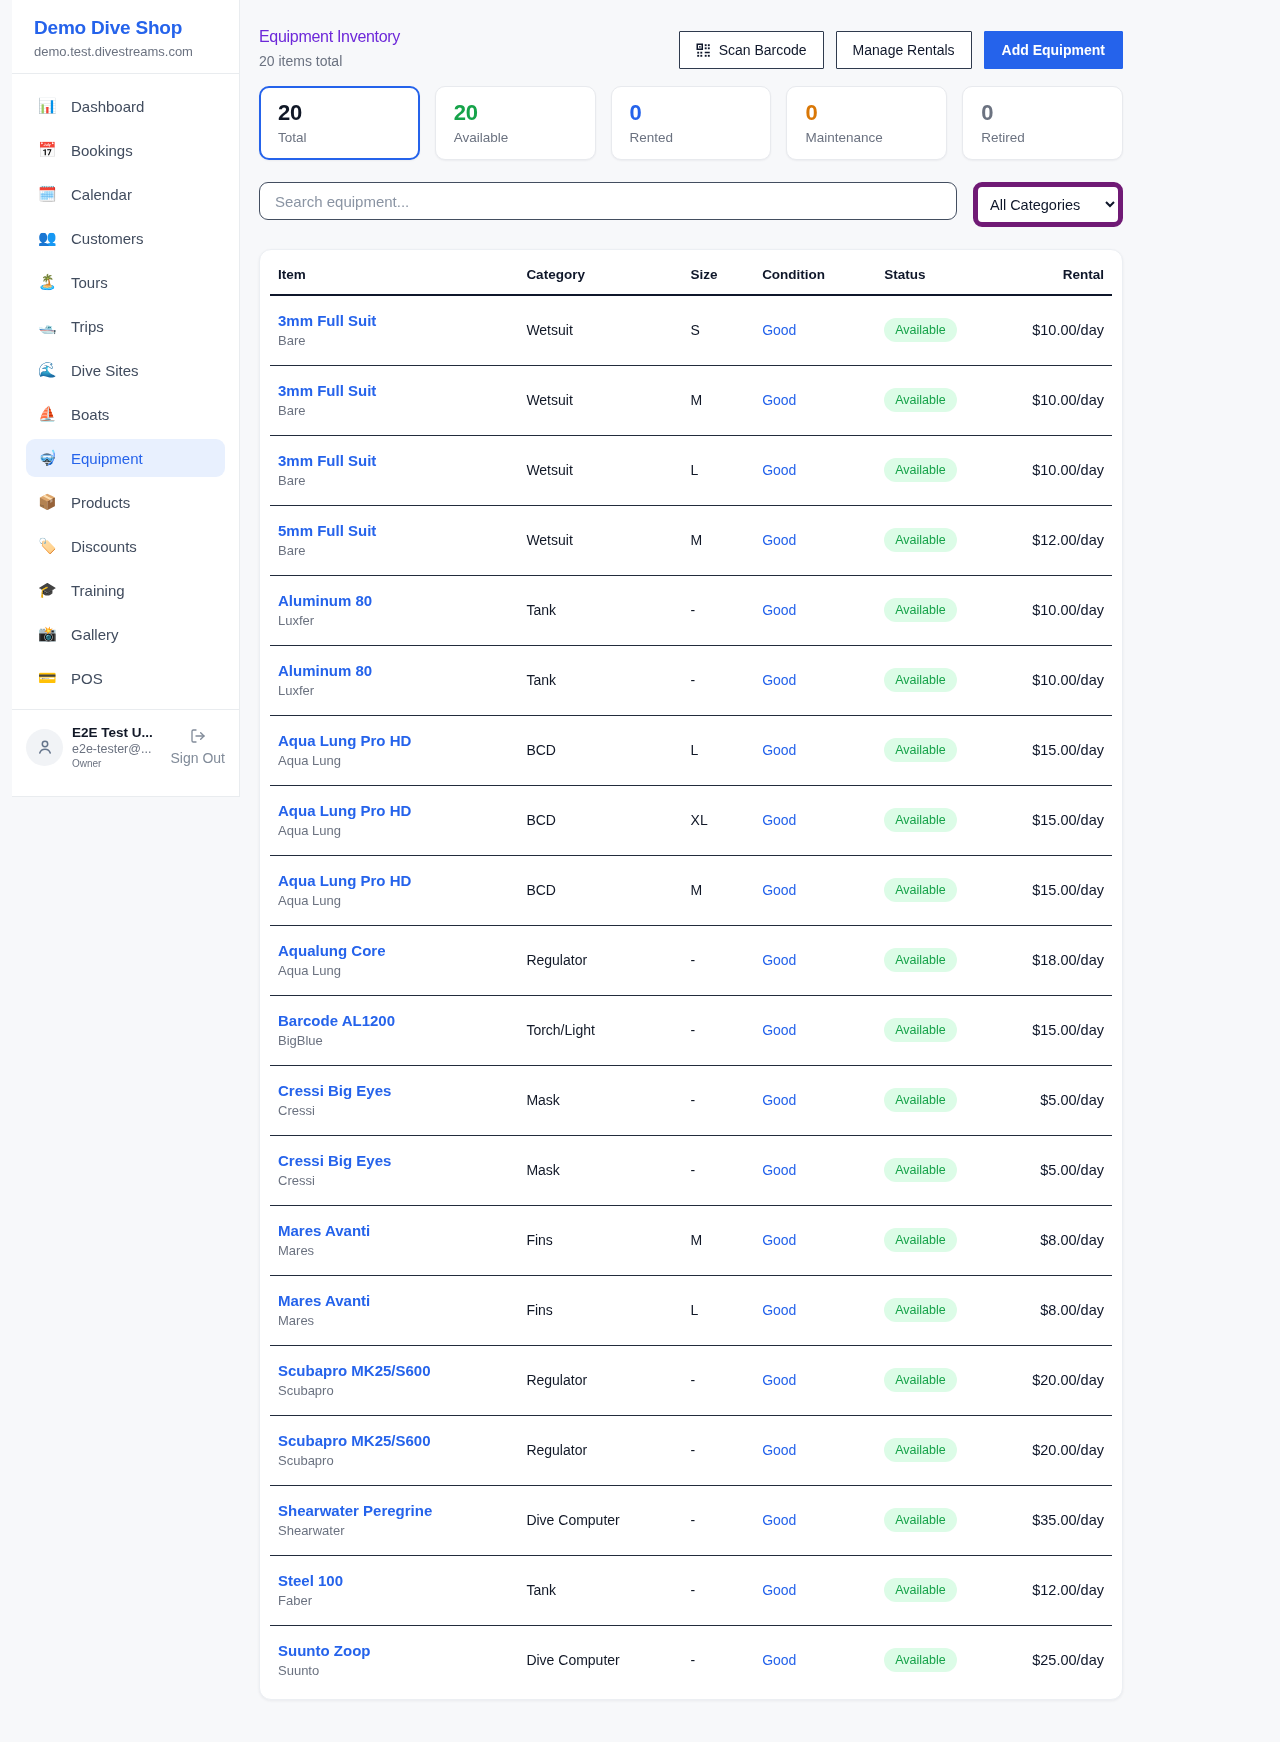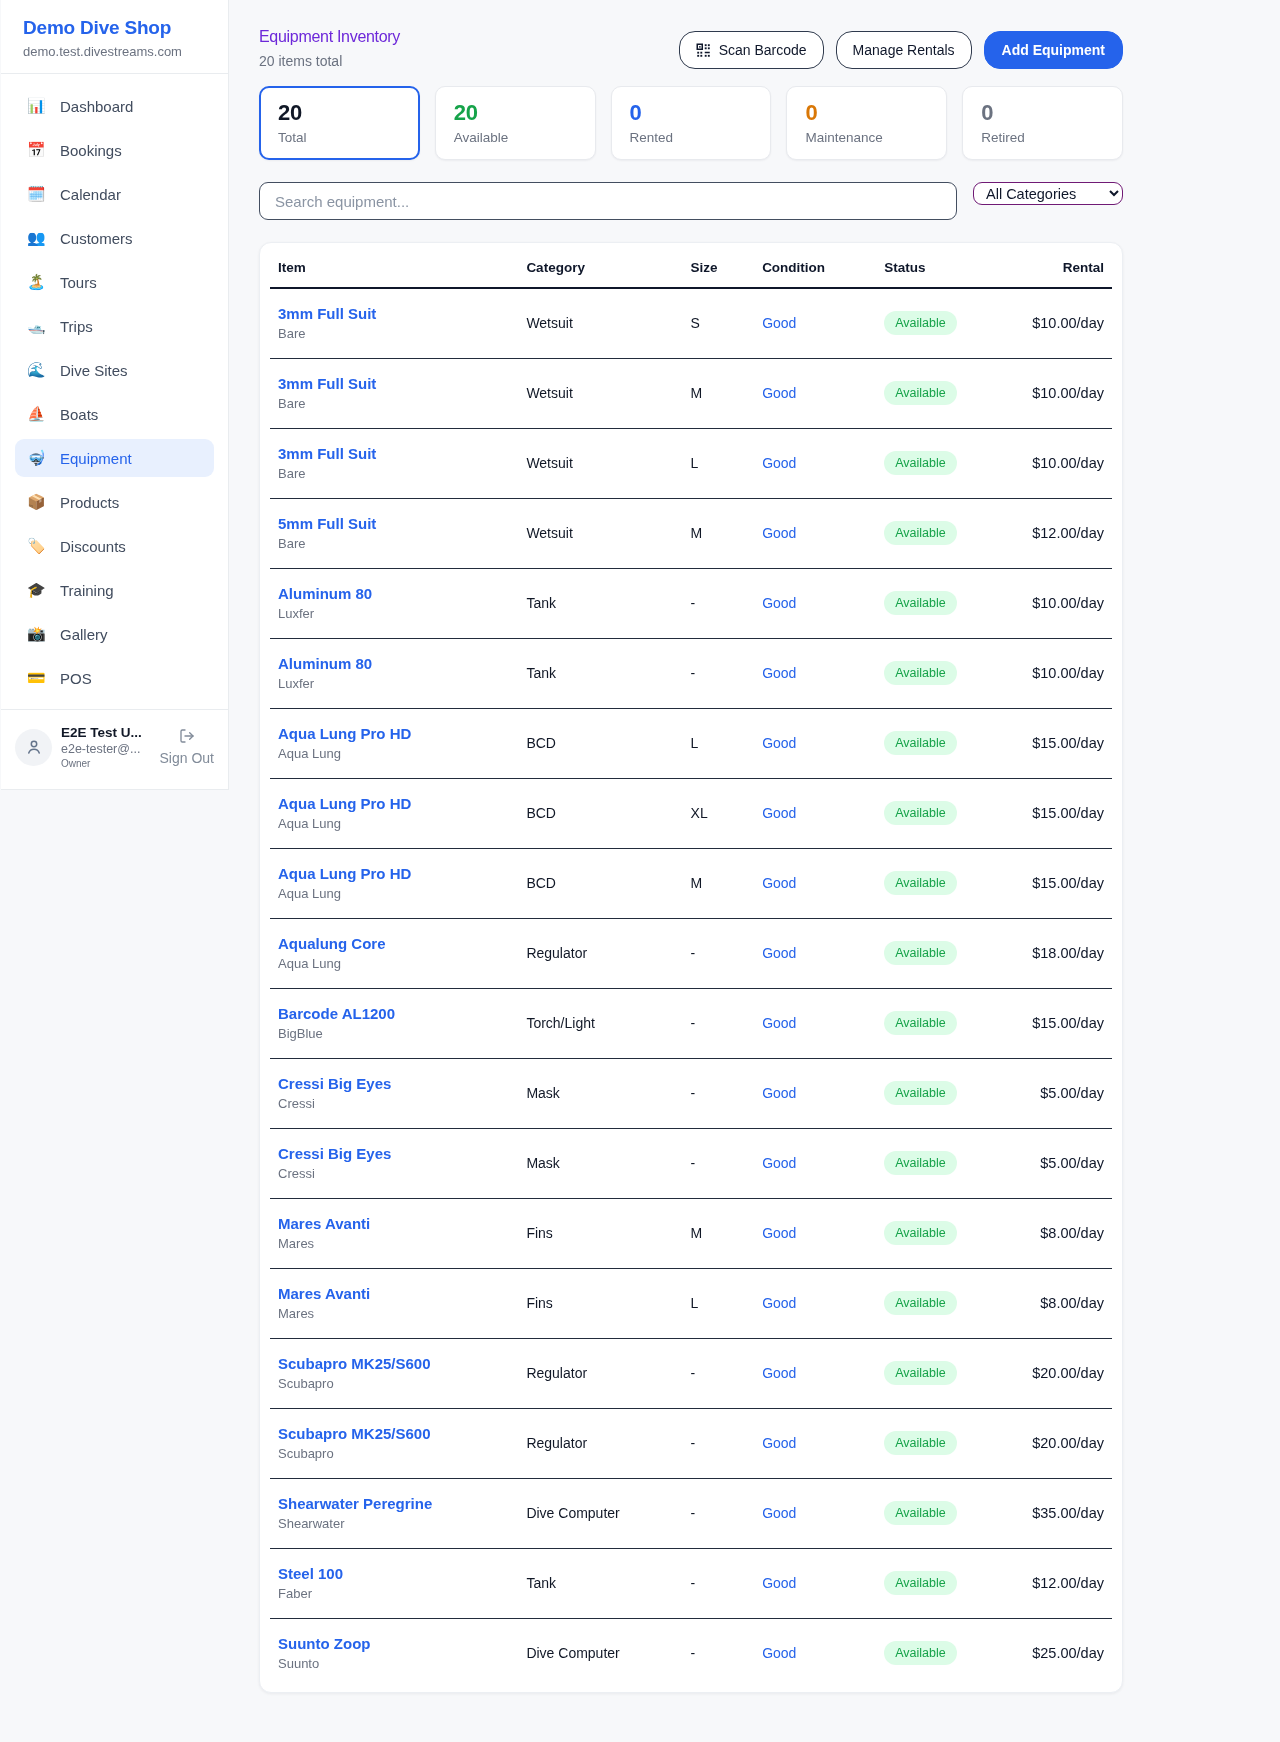--- a/index.html
+++ b/index.html
@@ -7,25 +7,25 @@
   body {
     height:1742px;
     background:#f7f8fa;
     font-family:"Liberation Sans", sans-serif;
     color:#111827;
     position:relative;
     overflow:hidden;
   }
   
   .sidebar {
-    position:absolute; left:1px; top:0; width:228px;
+    position:absolute; left:12px; top:0; width:228px;
     background:#ffffff;
     border-right:1px solid #e9ecef;
     border-bottom:1px solid #e9ecef;
-    padding-bottom:4px;
+    padding-bottom:11px;
   }
   .brand { padding:17px 22px 14px; border-bottom:1px solid #e9ecef; }
   .brand-name { color:#2563eb; font-size:19px; font-weight:700; letter-spacing:-0.2px; }
   .brand-domain { color:#6b7280; font-size:13px; margin-top:5px; }
   .nav { padding:13px 14px 6px; }
   .nav-item {
     display:flex; align-items:center; gap:13px;
     padding:10px 12px; margin-bottom:6px;
     border-radius:9px; color:#414c5e; font-size:15px; cursor:pointer;
   }
@@ -44,21 +44,21 @@
   .user-name { font-weight:700; font-size:13.5px; color:#111827; white-space:nowrap; }
   .user-email { font-size:12.5px; color:#6b7280; margin-top:2px; white-space:nowrap; }
   .user-role { font-size:10px; color:#6b7280; margin-top:2px; }
   .signout { display:flex; align-items:center; gap:6px; color:#818b99; font-size:14px; cursor:pointer; white-space:nowrap;flex-direction:column; }
   
   .main { margin-left:228px; padding:28px 157px 0 31px; }
   .page-head { display:flex; justify-content:space-between; align-items:flex-start; }
   .page-title { font-size:16px; font-weight:400; color:#6d28d9; letter-spacing:-0.3px; }
   .page-sub { font-size:14px; color:#6b7280; margin-top:7px; }
   .head-actions { display:flex; gap:12px; margin-top:3px; }
-  .btn { font-size:14px; border-radius:16px; padding:10px 16px; cursor:pointer; font-family:inherit; line-height:1;justify-content:center; }
+  .btn { font-size:14px; border-radius:1px; padding:10px 16px; cursor:pointer; font-family:inherit; line-height:1;justify-content:center; }
   .btn-outline {
     background:#fff; border:1px solid #2f3a4d; color:#0f172a;
     display:flex; align-items:center; gap:8px; font-weight:500;
   }
   .btn-primary { background:#2563eb; border:1px solid #2563eb; color:#fff; font-weight:600; padding:11px 17px; }
   
   .stats { display:flex; gap:15px; margin-top:17px; }
   .stat-card {
     flex:1; background:#fff; border:1px solid #e8eaee; border-radius:10px;
     padding:13px 18px 14px; cursor:pointer;
@@ -68,21 +68,21 @@
   .stat-value { font-size:22px; font-weight:700; letter-spacing:-0.3px; }
   .stat-label { font-size:13.5px; color:#6b7280; margin-top:4px; }
   
   .filters { display:flex; gap:16px; margin-top:22px; }
   .search-input {
     flex:1; height:38px; border:1px solid #434e60; border-radius:9px;
     padding:0 15px; font-size:15px; background:#fff; font-family:inherit; color:#111827;
   }
   .search-input::placeholder { color:#8a94a3; }
   .category-select {
-    width:150px; height:23px; border:1px solid #701a75; border-radius:9px;
+    width:150px; height:45px; border:5px solid #701a75; border-radius:9px;
     background:#fff; font-size:14.5px; padding:0 8px; font-family:inherit; color:#0f172a;
   }
   
   .table-card {
     background:#fff; border:1px solid #eceff3; border-radius:12px;
     margin-top:22px; padding:2px 10px 4px;
     box-shadow:0 1px 3px rgba(16,24,40,.06);
   }
   table { width:100%; border-collapse:collapse; }
   thead th {

